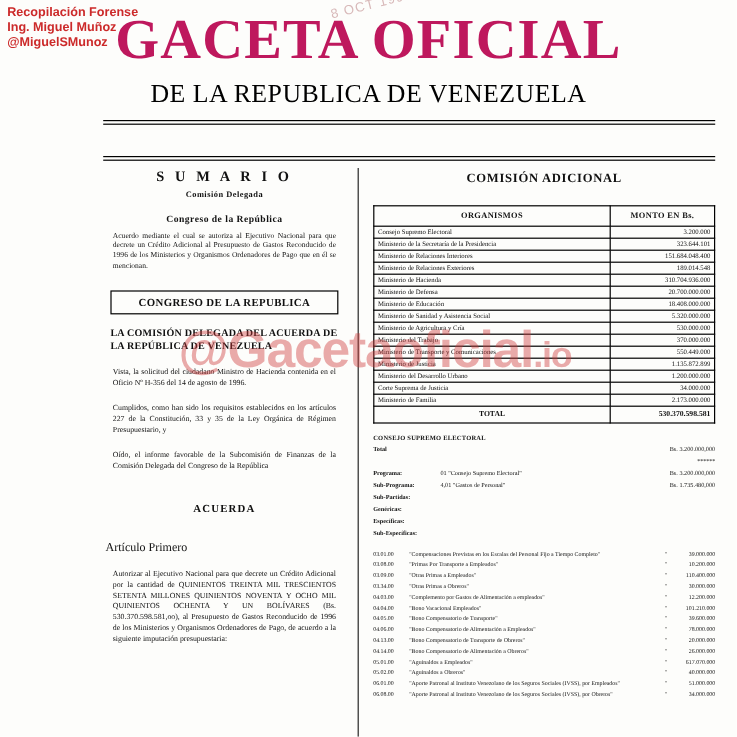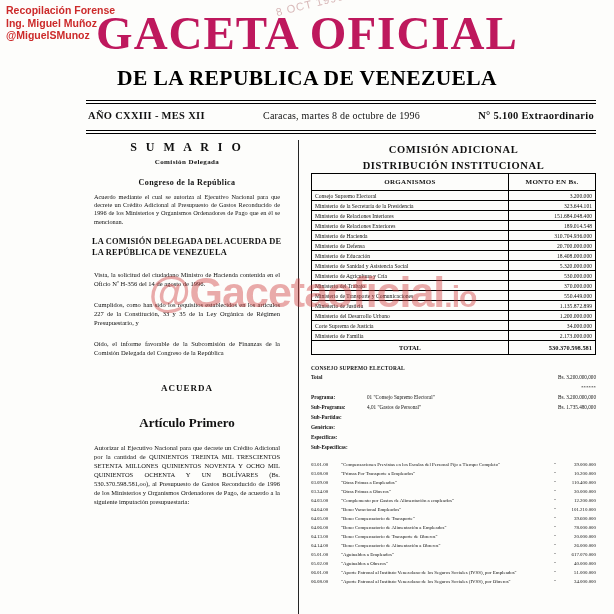--- a/index.html
+++ b/index.html
@@ -44,21 +44,21 @@
     font-weight:bold;
     font-size:47px;
     letter-spacing:1px;
     color:#be185d;
     white-space:nowrap;
   }
   .rep-title{
     position:absolute;left:0;right:0;top:66px;
     text-align:center;
     font-family:"Liberation Serif", serif;
-    font-weight:bold;
+    font-weight:normal;
     font-size:21.5px;
     letter-spacing:0.4px;
     color:#000;
     white-space:nowrap;
   }
   .rule{
     position:absolute;left:86px;right:18px;
     border-top:1.5px solid #000;
   }
   .rule.r1{top:100px;}
@@ -115,30 +115,30 @@
   }
   .body-para{
     font-size:6.5px;line-height:9px;text-align:justify;
     margin:12px 6px 0 6px;
   }
   .acuerda{
     text-align:center;font-size:9px;font-weight:bold;
     margin-top:26px;letter-spacing:1px;
   }
   .articulo{
-    text-align:center;font-size:13px;font-weight:bold;margin-top:22px;
+    font-size:10px;font-weight:normal;margin-top:22px;
   }
 
   
   .credit-title{
     text-align:center;font-size:10.5px;font-weight:bold;
     line-height:14px;letter-spacing:.6px;margin-top:3px;
   }
   table.org{
-    width:100%;border-collapse:collapse;
+    width:100%;border-collapse:collapse;margin-top:14px;
     font-size:5.6px;
   }
   table.org th,table.org td{
     border:0.8px solid #000;padding:1.5px 3px;
   }
   table.org th{
     font-size:7px;font-weight:bold;text-align:center;padding:4px 2px;
     letter-spacing:.3px;
   }
   table.org td.name{text-align:left;}
@@ -190,53 +190,48 @@
 
 <div class="page">
 
   <div class="wm-stamp">8 OCT 1996</div>
 
   <div class="masthead">
     <div class="gaceta-title">GACETA OFICIAL</div>
     <div class="rep-title">DE LA REPUBLICA DE VENEZUELA</div>
     <div class="rule r1"></div>
     <div class="rule r2"></div>
-    <div class="issueline">
-      <span>AÑO CXXIII - MES XII</span>
-      <span class="mid">Caracas, martes 8 de octubre de 1996</span>
-      <span>N° 5.100 Extraordinario</span>
-    </div>
     <div class="rule r3"></div>
     <div class="rule r4"></div>
   </div>
 
   <div class="colwrap">
 
     <div class="col left">
       <div class="sumario">S U M A R I O</div>
       <div class="centerlabel sm">Comisión Delegada</div>
       <div class="centerlabel">Congreso de la República</div>
       <div class="para">Acuerdo mediante el cual se autoriza al Ejecutivo Nacional para que decrete un Crédito Adicional al Presupuesto de Gastos Reconducido de 1996 de los Ministerios y Organismos Ordenadores de Pago que en él se mencionan.</div>
 
+      <div class="boxed-head">CONGRESO DE LA REPUBLICA</div>
       <div class="subhead">LA COMISIÓN DELEGADA DEL ACUERDA DE LA REPÚBLICA DE VENEZUELA</div>
 
       <div class="body-para">Vista, la solicitud del ciudadano Ministro de Hacienda contenida en el Oficio Nº H-356 del 14 de agosto de 1996.</div>
       <div class="body-para">Cumplidos, como han sido los requisitos establecidos en los artículos 227 de la Constitución, 33 y 35 de la Ley Orgánica de Régimen Presupuestario, y</div>
       <div class="body-para">Oído, el informe favorable de la Subcomisión de Finanzas de la Comisión Delegada del Congreso de la República</div>
 
       <div class="acuerda">ACUERDA</div>
       <div class="articulo">Artículo Primero</div>
       <div class="body-para">Autorizar al Ejecutivo Nacional para que decrete un Crédito Adicional por la cantidad de QUINIENTOS TREINTA MIL TRESCIENTOS SETENTA MILLONES QUINIENTOS NOVENTA Y OCHO MIL QUINIENTOS OCHENTA Y UN BOLÍVARES (Bs. 530.370.598.581,oo), al Presupuesto de Gastos Reconducido de 1996 de los Ministerios y Organismos Ordenadores de Pago, de acuerdo a la siguiente imputación presupuestaria:</div>
     </div>
 
     <div class="vdiv"></div>
 
     <div class="col right">
       <div class="credit-title">COMISIÓN ADICIONAL</div>
-      <div class="credit-title" style="margin-top:2px">DISTRIBUCIÓN  INSTITUCIONAL</div>
 
       <table class="org">
         <thead>
           <tr>
             <th>ORGANISMOS</th>
             <th style="width:82px">MONTO EN Bs.</th>
           </tr>
         </thead>
         <tbody id="org-body">
             <tr>

